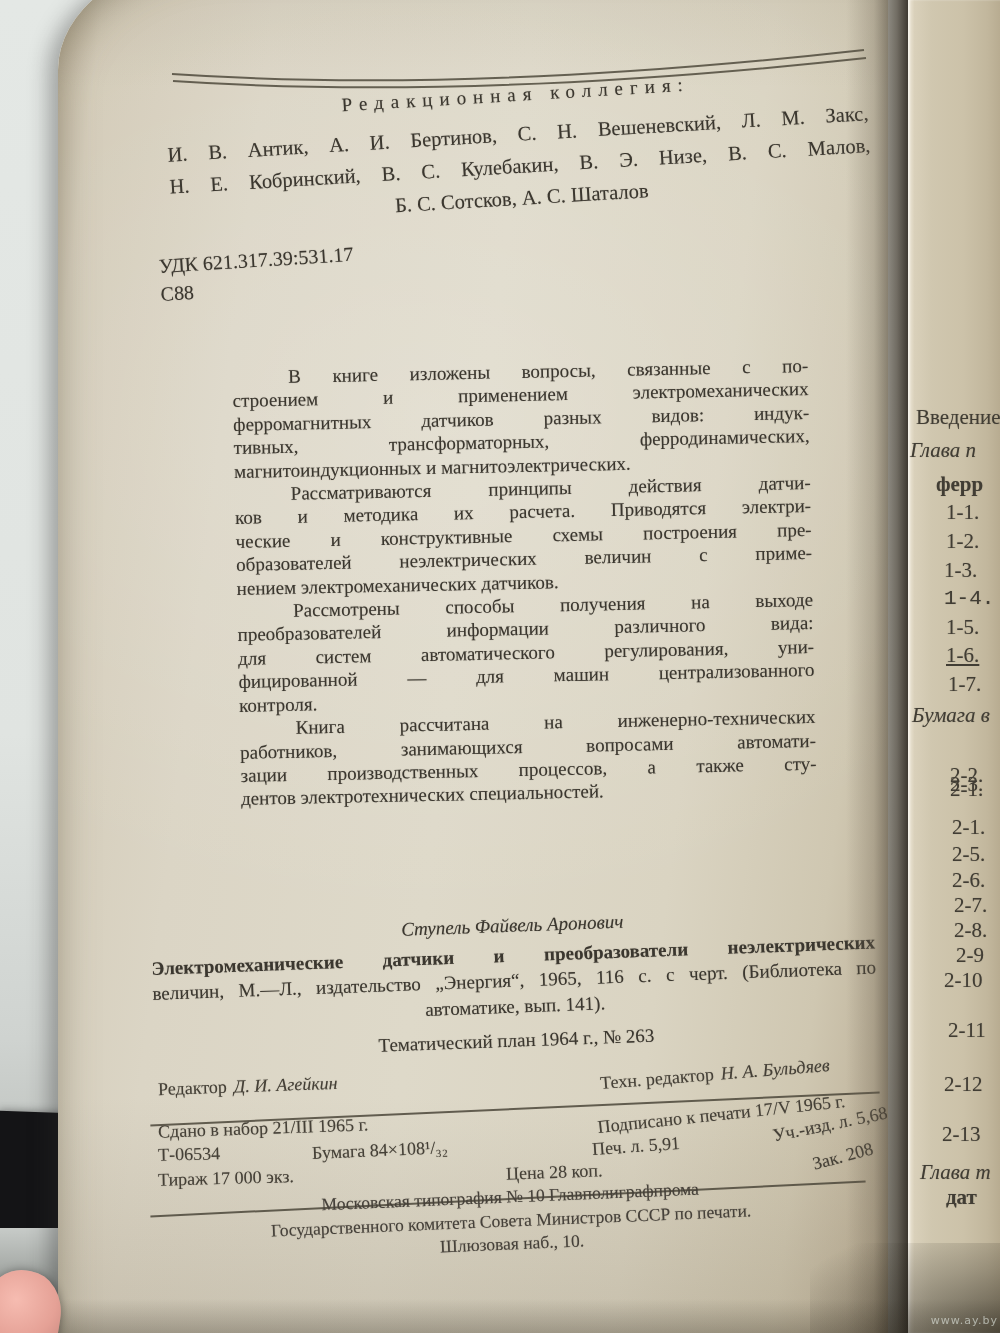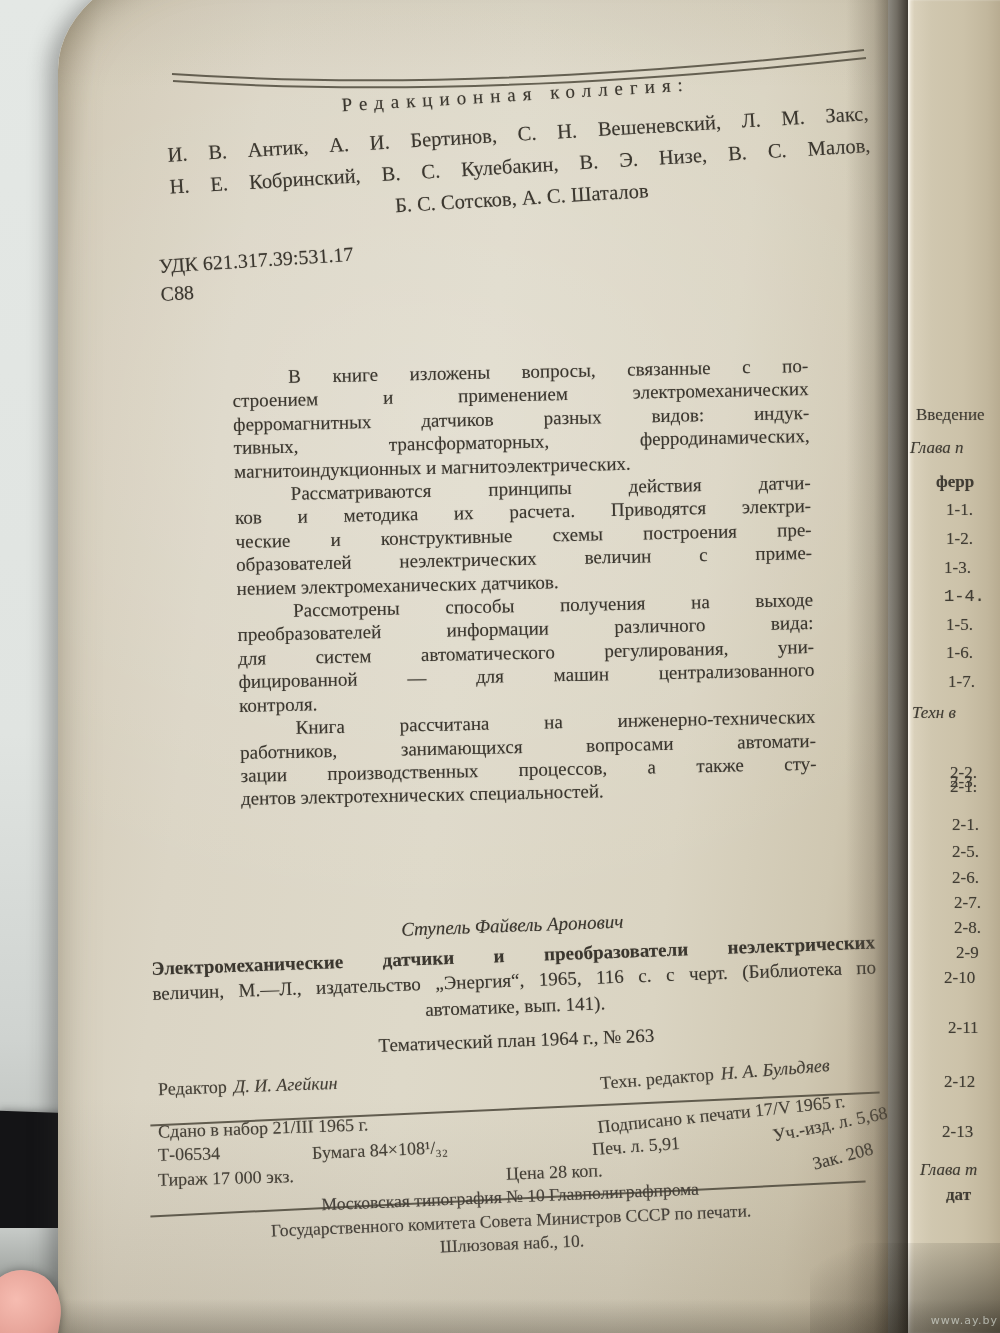--- a/index.html
+++ b/index.html
@@ -51,21 +51,21 @@
   .authorblock .bib1{font-weight:bold;text-align:justify;text-align-last:justify;}
   .authorblock .bib2{text-align:justify;text-align-last:justify;}
   .authorblock .bib3{text-align:center;}
   .authorblock .plan{text-align:center;margin-top:9px;}
   .imp{position:absolute;font-size:18px;white-space:nowrap;color:#45403700;color:#454037;text-shadow:0 0 1px rgba(69,64,55,.4);}
   .imp .nm{font-style:italic;margin-left:7px;}
   .hrule{position:absolute;height:2px;background:#4b463a;opacity:.85;}
   .printer{left:163px;top:1200px;width:694px;text-align:center;font-size:17.5px;line-height:23.5px;transform:rotate(-2.4deg);transform-origin:left top;color:#46413a;}
   
   .toc-layer{position:absolute;left:0;top:0;width:1000px;height:1333px;}
-  .toc{position:absolute;font-size:17px;color:#413d34;white-space:nowrap;text-shadow:0 0 1px rgba(65,61,52,.4);}
+  .toc{position:absolute;font-size:21px;color:#413d34;white-space:nowrap;text-shadow:0 0 1px rgba(65,61,52,.4);}
   .t-i{font-style:italic;}
   .t-b{font-weight:bold;}
 </style>
 </head>
 <body>
 
 <div class="photo">
 
   <div class="black-band"></div>
   <div class="left-bottom-shade"></div>
@@ -147,23 +147,23 @@
   <div class="page-right"></div>
   <div class="toc-layer">
       <div class="toc t-r" style="left: 916px; top: 405px;">Введение</div>
       <div class="toc t-i" style="left: 910px; top: 438px;">Глава п</div>
       <div class="toc t-b" style="left: 936px; top: 472px;">ферр</div>
       <div class="toc t-r" style="left: 946px; top: 500px;">1-1.</div>
       <div class="toc t-r" style="left: 946px; top: 529px;">1-2.</div>
       <div class="toc t-r" style="left: 944px; top: 558px;">1-3.</div>
       <div class="toc t-r" style="left: 944px; top: 587px; font-family: Liberation Mono, monospace;">1-4.</div>
       <div class="toc t-r" style="left: 946px; top: 615px;">1-5.</div>
-      <div class="toc t-r" style="left: 946px; top: 643px;">1-6.</div>
+      <div class="toc t-r" style="left: 946px; top: 643px; text-decoration: underline;">1-6.</div>
       <div class="toc t-r" style="left: 948px; top: 672px;">1-7.</div>
-      <div class="toc t-i" style="left: 912px; top: 703px;">Техн в</div>
+      <div class="toc t-i" style="left: 912px; top: 703px;">Бумага в</div>
       <div class="toc t-r" style="left: 950px; top: 737px; margin-top: 40px;">2-1.</div>
       <div class="toc t-r" style="left: 950px; top: 763px;">2-2.</div>
       <div class="toc t-r" style="left: 950px; top: 772px;">2-3.</div>
       <div class="toc t-r" style="left: 952px; top: 815px;">2-1.</div>
       <div class="toc t-r" style="left: 952px; top: 842px;">2-5.</div>
       <div class="toc t-r" style="left: 952px; top: 868px;">2-6.</div>
       <div class="toc t-r" style="left: 954px; top: 893px;">2-7.</div>
       <div class="toc t-r" style="left: 954px; top: 918px;">2-8.</div>
       <div class="toc t-r" style="left: 956px; top: 943px;">2-9</div>
       <div class="toc t-r" style="left: 944px; top: 968px;">2-10</div>

